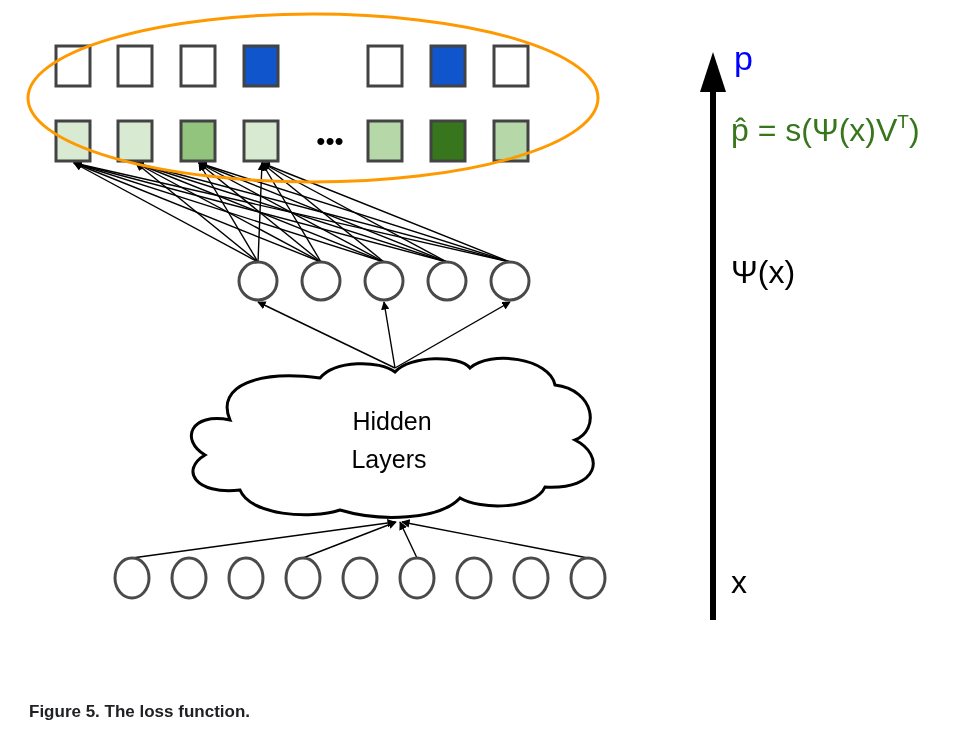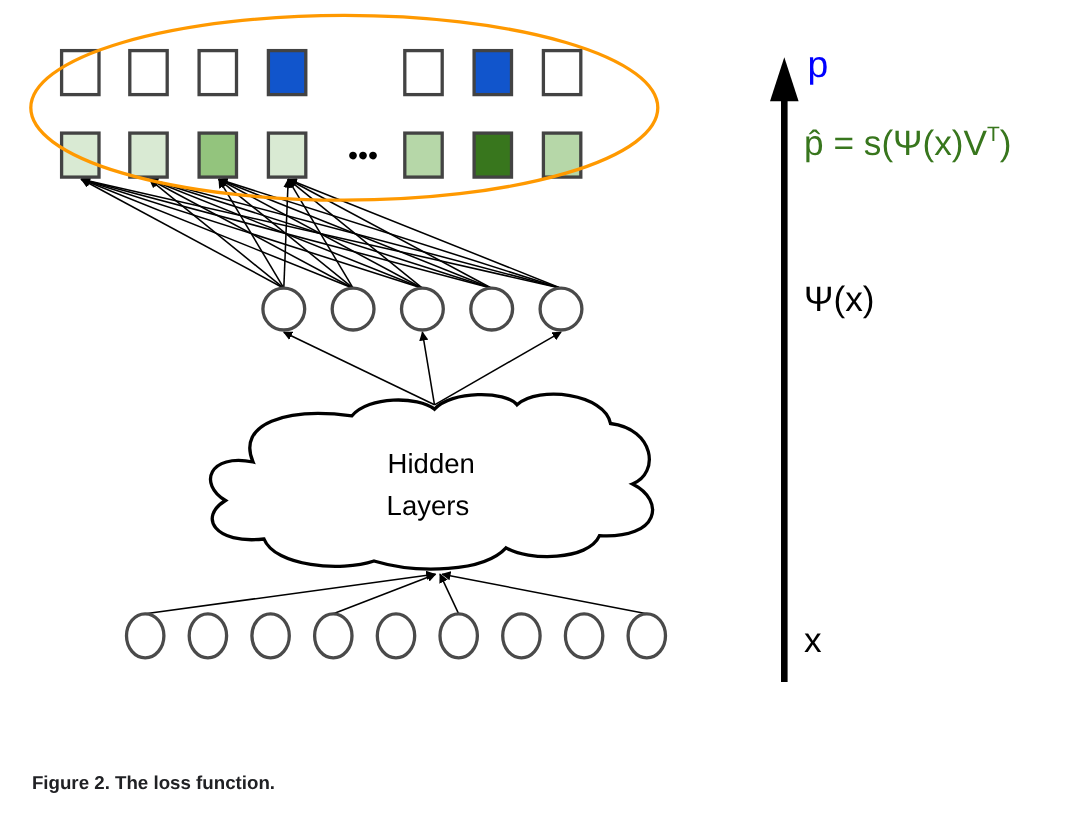--- a/index.html
+++ b/index.html
@@ -112,13 +112,13 @@
 
   <line x1="713" y1="620" x2="713" y2="90" stroke="#000" stroke-width="6"></line>
   <polygon points="713,52 700,92 726,92" fill="#000"></polygon>
 
   <text x="734" y="70" font-size="34" fill="#0000ff">p</text>
   <text x="731" y="141" font-size="32" fill="#38761d"><tspan>p̂ = s(Ψ(x)V</tspan><tspan font-size="19" dy="-13">T</tspan><tspan dy="13">)</tspan></text>
   <text x="731" y="283" font-size="32" fill="#000">Ψ(x)</text>
   <text x="731" y="593" font-size="32" fill="#000">x</text>
 </svg>
 
-<div class="caption">Figure 2. The loss function.</div>
+<div class="caption">Figure 5. The loss function.</div>
 
 </body></html>

